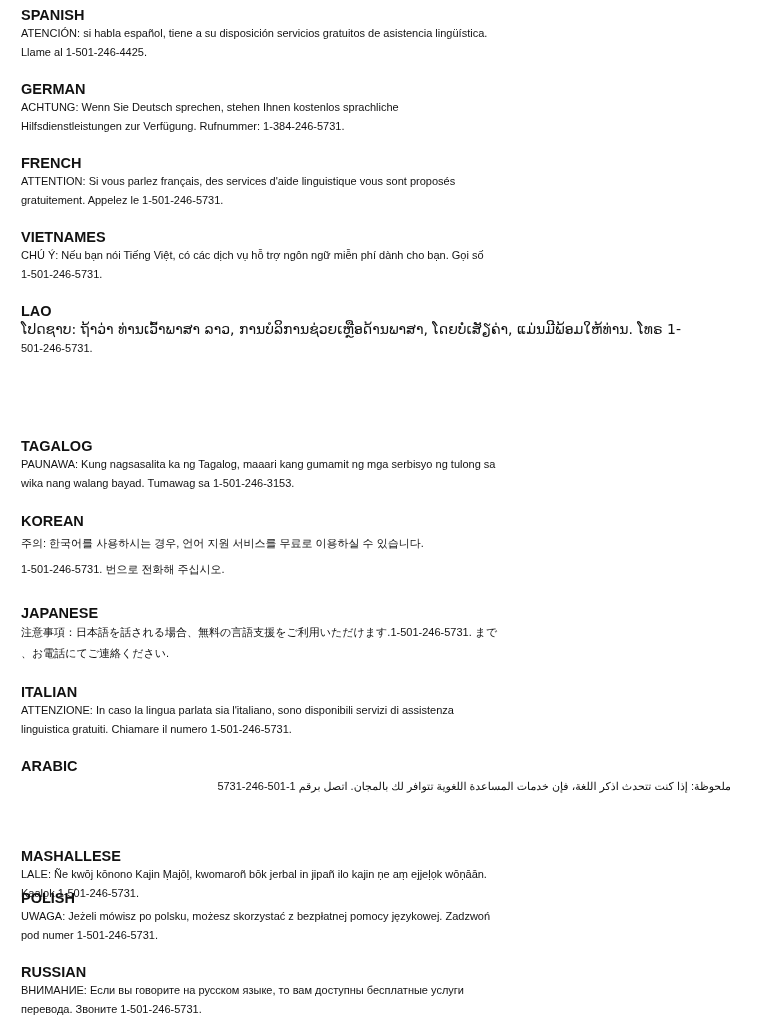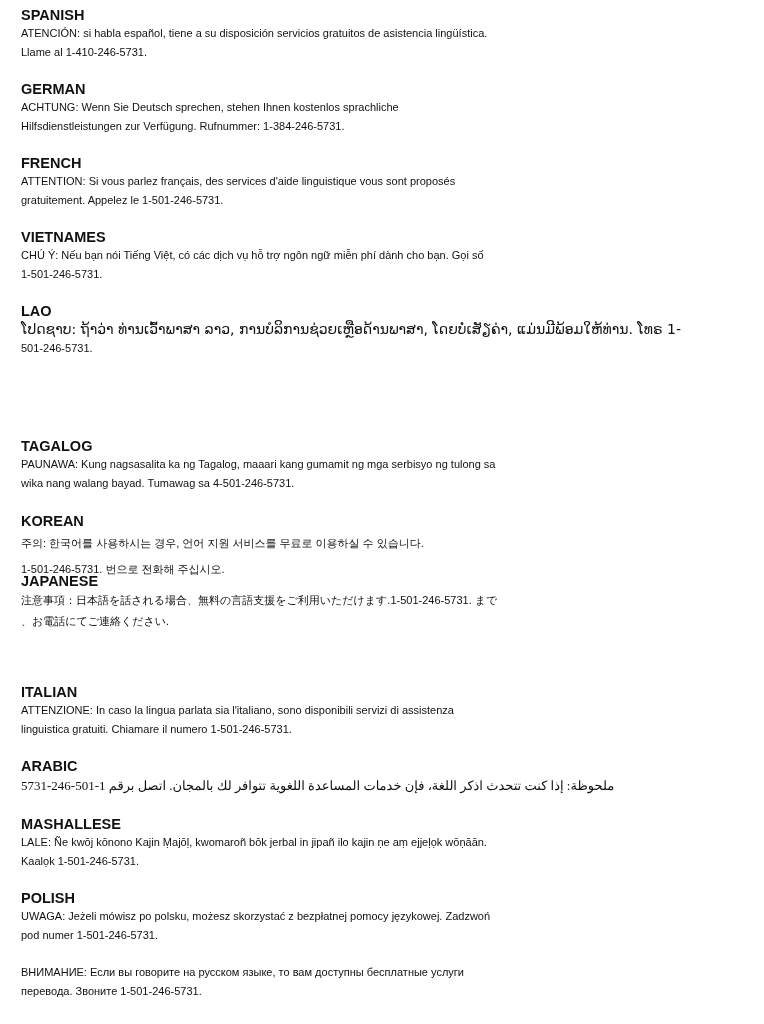--- a/index.html
+++ b/index.html
@@ -35,35 +35,35 @@
     .body-line {
       font-size: 11px;
       line-height: 18.5px;
       white-space: nowrap;
     }
     .body-line.spaced {
       line-height: 26px;
     }
     .body-line.rtl {
       direction: rtl;
-      text-align: left;
+      text-align: right;
       width: 710px;
-      font-family: Liberation Serif, serif;
-      font-size: 13px;
+      font-family: Liberation Sans, sans-serif;
+      font-size: 11px;
     }
   </style>
 </head>
 <body>
 
 <div class="page">
 
   <div class="section" style="top:6px">
     <div class="heading">SPANISH</div>
     <div class="body-line">ATENCIÓN:  si habla español, tiene a su disposición servicios gratuitos de asistencia lingüística.</div>
-    <div class="body-line">Llame al 1-410-246-5731.</div>
+    <div class="body-line">Llame al 1-501-246-4425.</div>
   </div>
 
   <div class="section" style="top:80px">
     <div class="heading">GERMAN</div>
     <div class="body-line">ACHTUNG:  Wenn Sie Deutsch sprechen, stehen Ihnen kostenlos sprachliche</div>
     <div class="body-line">Hilfsdienstleistungen zur Verfügung.  Rufnummer: 1-384-246-5731.</div>
   </div>
 
   <div class="section" style="top:154px">
     <div class="heading">FRENCH</div>
@@ -80,56 +80,57 @@
   <div class="section" style="top:302px">
     <div class="heading">LAO</div>
     <div class="body-line" style="font-family:'DejaVu Sans', sans-serif; font-size:14px;">ໂປດຊາບ: ຖ້າວ່າ ທ່ານເວົ້າພາສາ ລາວ, ການບໍລິການຊ່ວຍເຫຼືອດ້ານພາສາ, ໂດຍບໍ່ເສັຽຄ່າ, ແມ່ນມີພ້ອມໃຫ້ທ່ານ. ໂທຣ 1-</div>
     <div class="body-line">501-246-5731.</div>
   </div>
 
 
   <div class="section" style="top:437px">
     <div class="heading">TAGALOG</div>
     <div class="body-line">PAUNAWA:  Kung nagsasalita ka ng Tagalog, maaari kang gumamit ng mga serbisyo ng tulong sa</div>
-    <div class="body-line">wika nang walang bayad.  Tumawag sa 4-501-246-5731.</div>
+    <div class="body-line">wika nang walang bayad.  Tumawag sa 1-501-246-3153.</div>
   </div>
 
   <div class="section" style="top:512px">
     <div class="heading">KOREAN</div>
     <div class="body-line spaced">주의:  한국어를 사용하시는 경우, 언어 지원 서비스를 무료로 이용하실 수 있습니다.</div>
     <div class="body-line spaced">1-501-246-5731. 번으로 전화해 주십시오.</div>
   </div>
 
-  <div class="section" style="top:572px">
+  <div class="section" style="top:604px">
     <div class="heading">JAPANESE</div>
     <div class="body-line" style="line-height:21px">注意事項：日本語を話される場合、無料の言語支援をご利用いただけます.1-501-246-5731. まで</div>
     <div class="body-line" style="line-height:21px">、お電話にてご連絡ください.</div>
   </div>
 
   <div class="section" style="top:683px">
     <div class="heading">ITALIAN</div>
     <div class="body-line">ATTENZIONE:  In caso la lingua parlata sia l'italiano, sono disponibili servizi di assistenza</div>
     <div class="body-line">linguistica gratuiti.  Chiamare il numero 1-501-246-5731.</div>
   </div>
 
   <div class="section" style="top:757px">
     <div class="heading">ARABIC</div>
     <div class="body-line rtl" style="line-height:22px">ملحوظة:  إذا كنت تتحدث اذكر اللغة، فإن خدمات المساعدة اللغوية تتوافر لك بالمجان.  اتصل برقم 1-501-246-5731</div>
   </div>
 
-  <div class="section" style="top:815px">
+  <div class="section" style="top:847px">
     <div class="heading">MASHALLESE</div>
     <div class="body-line">LALE: Ñe kwōj kōnono Kajin Ṃajōḷ, kwomaroñ bōk jerbal in jipañ ilo kajin ṇe aṃ ejjeḷọk wōṇāān.</div>
     <div class="body-line">Kaalọk 1-501-246-5731.</div>
   </div>
 
   <div class="section" style="top:889px">
     <div class="heading">POLISH</div>
     <div class="body-line">UWAGA:  Jeżeli mówisz po polsku, możesz skorzystać z bezpłatnej pomocy językowej.  Zadzwoń</div>
     <div class="body-line">pod numer 1-501-246-5731.</div>
   </div>
 
   <div class="section" style="top:963px">
+    <div class="heading">RUSSIAN</div>
     <div class="body-line">ВНИМАНИЕ:  Если вы говорите на русском языке, то вам доступны бесплатные услуги</div>
     <div class="body-line">перевода.  Звоните 1-501-246-5731.</div>
   </div>
 
 </div>
 
 </body></html>

